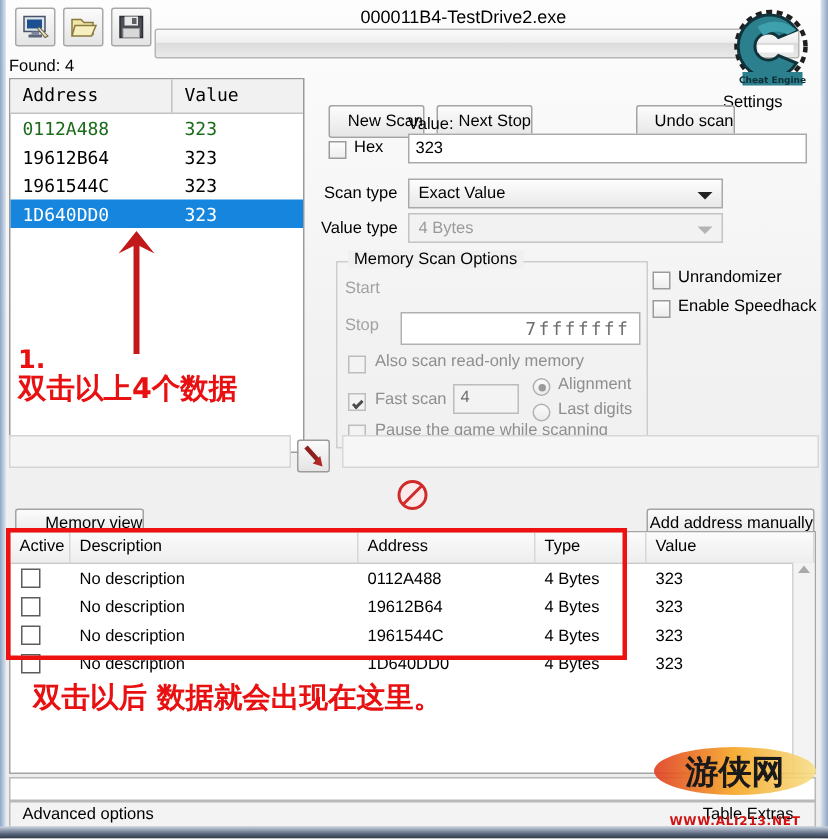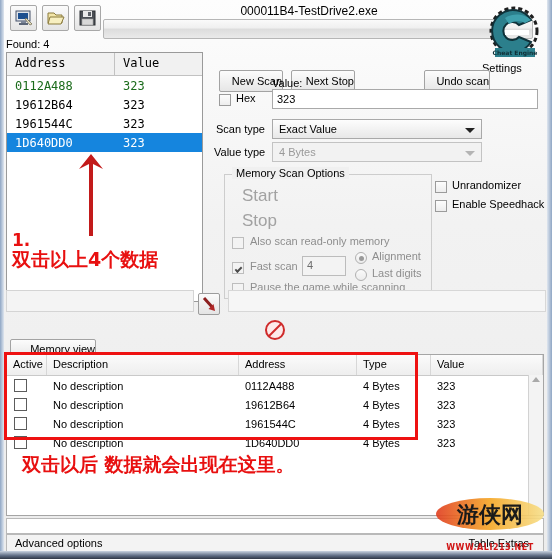--- a/index.html
+++ b/index.html
@@ -145,21 +145,21 @@
 
   
   .group{
     position:absolute;left:14px;top:128px;width:208px;height:125px;
     border:1px solid #cdcdcd;box-sizing:border-box;
   }
   .group-title{
     position:absolute;left:22px;top:121px;background:#f0f0f0;
     padding:0 4px;font-size:11px;color:#000;
   }
-  .gl{position:absolute;font-size:17px;color:#a2a2a2;margin-left:12px;}
+  .gl{position:absolute;font-size:11px;color:#a2a2a2;}
   .gl-start{left:20px;top:140px;}
   .gl-stop{left:20px;top:165px;}
   .inp-hex{
     position:absolute;left:57px;width:160px;height:22px;
     border:1px solid #b0b0b0;background:#fff;box-sizing:border-box;
     text-align:right;padding:3px 6px 0 0;font-size:12px;
     letter-spacing:1.5px;color:#6e6e6e;
     font-family:"DejaVu Sans Mono","Liberation Mono",monospace;
   }
   .inp-start{top:136px;}
@@ -390,20 +390,21 @@
     <div class="sel-box sel-valuetype">
       <span>4 Bytes</span>
       <span class="sel-arrow dis"></span>
     </div>
 
     <div class="group"></div>
     <div class="group-title">Memory Scan Options</div>
 
     <div class="gl gl-start">Start</div>
     <div class="gl gl-stop">Stop</div>
+    <div class="inp-hex inp-stop">7fffffff</div>
 
     <div class="cb dis cb-readonly"></div>
     <div class="lbl lbl-readonly">Also scan read-only memory</div>
 
     <div class="cb dis checked cb-fast"></div>
     <div class="lbl lbl-fast">Fast scan</div>
     <div class="inp-fast">4</div>
 
     <div class="radio on rd-align"></div>
     <div class="lbl lbl-align">Alignment</div>
@@ -423,20 +424,21 @@
   <div class="arrow-btn">
     <svg width="20" height="20" viewBox="0 0 20 20">
       <line x1="5" y1="4" x2="14" y2="14" stroke="#8d1f1f" stroke-width="3"></line>
       <path d="M16 17 L9.5 15 L14.5 10 Z" fill="#b02626"></path>
     </svg>
   </div>
   <div class="blank-field"></div>
 
   <div class="midbar">
     <div class="btn btn-memview">Memory view</div>
+    <div class="btn btn-addaddr">Add address manually</div>
   </div>
   <div class="noentry">
     <svg width="22" height="22" viewBox="0 0 22 22">
       <circle cx="11" cy="11" r="9" fill="#fdeaea" stroke="#cf2b2b" stroke-width="2"></circle>
       <line x1="5" y1="17" x2="17" y2="5" stroke="#cf2b2b" stroke-width="2"></line>
     </svg>
   </div>
 
   <div class="table-wrap">
     <div class="thead">

